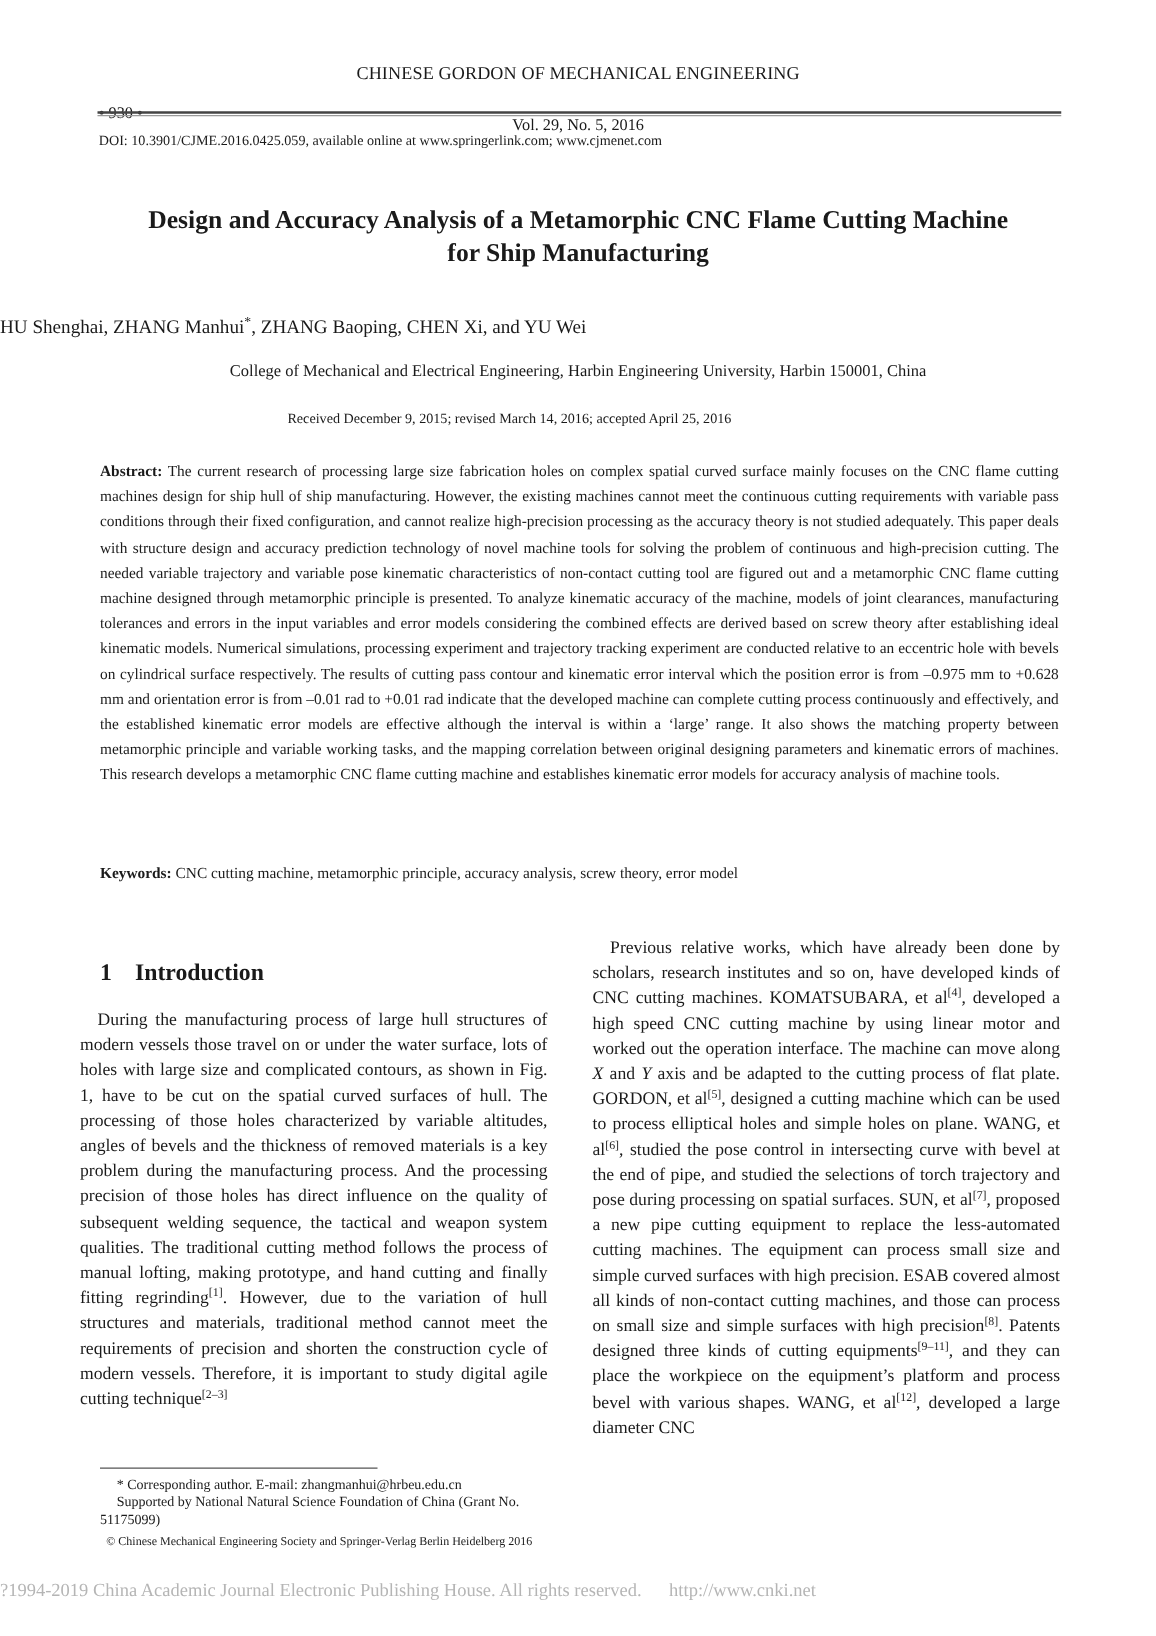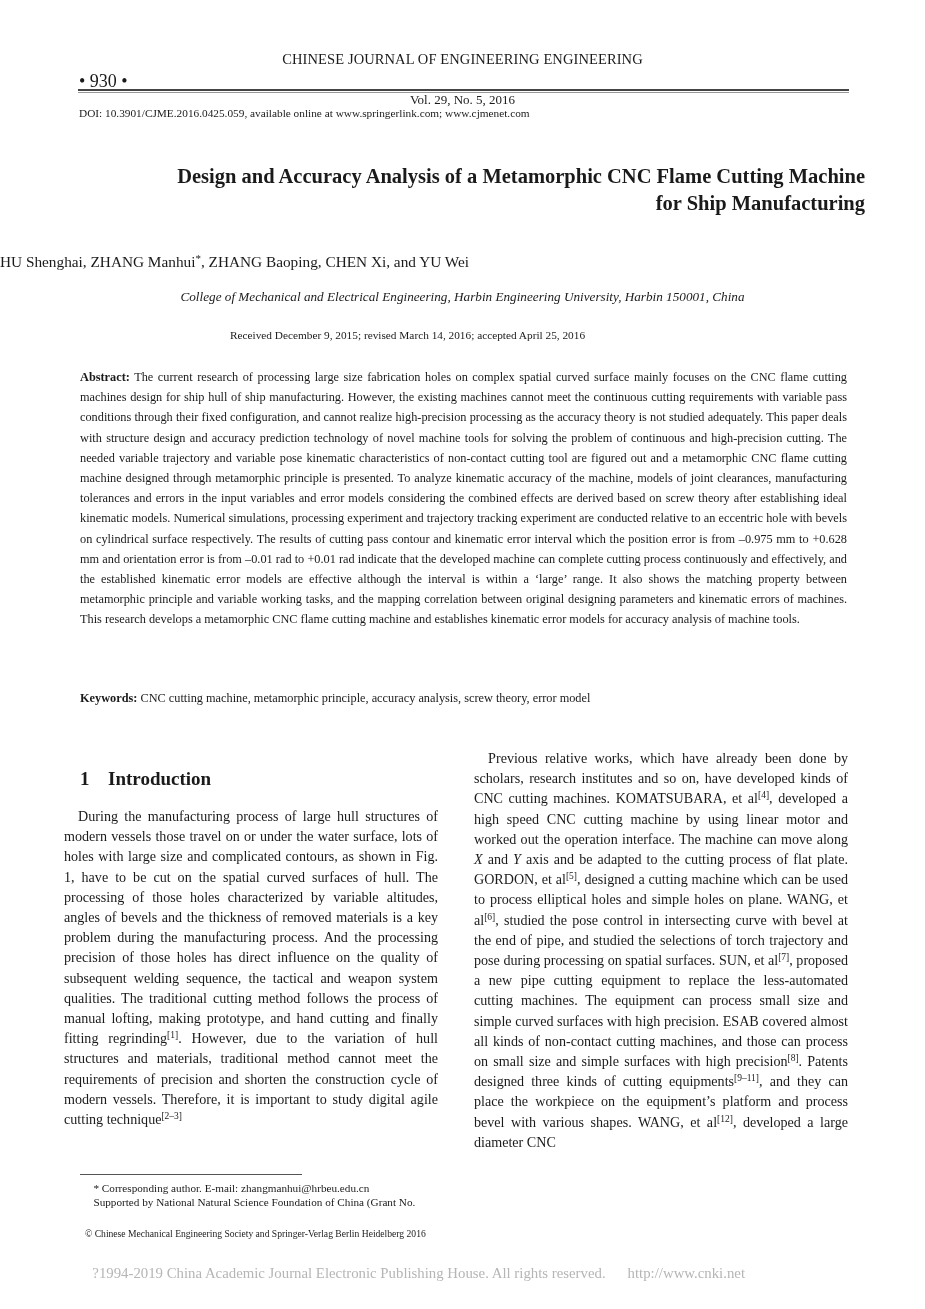--- a/index.html
+++ b/index.html
@@ -2,31 +2,31 @@
 <html><head>
   <meta charset="utf-8">
   <style>
     html, body { margin: 0; padding: 0; background: #ffffff; }
     body { width: 925px; height: 1309px; position: relative; overflow: hidden;
            font-family: "Liberation Serif", "DejaVu Serif", serif; color: #1a1a1a; }
     .abs { position: absolute; }
 
     
     .journal-name { left: 0; width: 925px; top: 51px; text-align: center; font-size: 14.5px; letter-spacing: 0.1px; }
-    .page-no { left: 79px; top: 71px; font-size: 18px; }
+    .page-no { left: 79px; top: 82px; font-size: 13px; }
     .volume { left: 0; width: 925px; top: 72px; text-align: center; font-size: 13px; margin-top: 20px; }
     .header-rule { left: 78px; width: 771px; top: 89px; height: 0; border-top: 2px solid #444; }
     .header-rule2 { left: 78px; width: 771px; top: 92px; height: 0; border-top: 1px solid #999; }
     .doi { left: 79px; top: 107px; font-size: 11.3px; }
 
     
-    .title { left: 60px; width: 805px; top: 163px; text-align: right; font-weight: bold; font-size: 20.5px; line-height: 27px; }
+    .title { left: 60px; width: 805px; top: 163px; text-align: center; font-weight: bold; font-size: 20.5px; line-height: 27px; }
     .authors { left: 0; width: 925px; top: 253px; font-size: 15.3px; }
     .authors sup { font-size: 11px; vertical-align: 5px; line-height: 0; }
-    .affiliation { left: 0; width: 925px; top: 289px; text-align: center; font-style: italic; font-size: 13.2px; }
+    .affiliation { left: 0; width: 925px; top: 289px; text-align: center; font-size: 13.2px; }
     .received { left: 0; width: 815px; top: 329px; text-align: center; font-size: 11.3px; }
 
     
     .abstract { left: 80px; width: 767px; top: 367px; font-size: 12.3px; line-height: 20.2px; text-align: justify; }
     .abstract b, .keywords b { font-weight: bold; }
     .keywords { left: 80px; width: 767px; top: 691px; font-size: 12.3px; }
 
     
     .col { font-size: 14.1px; line-height: 20.2px; text-align: justify; }
     .col-left { left: 64px; width: 374px; }
@@ -38,28 +38,28 @@
     .section-heading .num { display: inline-block; width: 28px; }
 
     
     .footnote-rule { left: 80px; width: 222px; top: 1174px; border-top: 1px solid #555; height: 0; }
     .footnotes { left: 80px; width: 374px; top: 1181px; font-size: 11.2px; line-height: 14px; }
     .footnotes .fn { text-indent: 1.2em; margin: 0; }
     .footnotes .fn.cont { text-indent: 0; }
     .copyright { left: 85px; top: 1228px; font-size: 9.6px; }
 
     
-    .watermark { left: 0; width: 745px; top: 1265px; text-align: right; font-size: 14.8px; color: #b5b5b5; }
+    .watermark { left: 0; width: 745px; top: 1265px; text-align: left; font-size: 14.8px; color: #b5b5b5; }
     .watermark .url { margin-left: 22px; }
     em.var { font-style: italic; }
   </style>
 </head>
 <body>
 
-<div class="abs journal-name">CHINESE JOURNAL OF ENGINEERING ENGINEERING</div>
+<div class="abs journal-name">CHINESE GORDON OF MECHANICAL ENGINEERING</div>
 <div class="abs page-no">• 930 •</div>
 <div class="abs volume">Vol. 29,  No. 5,  2016</div>
 <div class="abs header-rule"></div>
 <div class="abs header-rule2"></div>
 <div class="abs doi">DOI: 10.3901/CJME.2016.0425.059, available online at www.springerlink.com; www.cjmenet.com</div>
 
 <div class="abs title">
   <div>Design and Accuracy Analysis of a Metamorphic CNC Flame Cutting Machine</div>
   <div>for Ship Manufacturing</div>
 </div>
@@ -78,16 +78,17 @@
 </div>
 
 <div class="abs col col-right" style="top: 748px;">
   <p><span>Previous relative works, which have already been done by scholars, research institutes and so on, have developed kinds of CNC cutting machines. KOMATSUBARA, et al</span><sup>[4]</sup><span>, developed a high speed CNC cutting machine by using linear motor and worked out the operation interface. The machine can move along </span><em class="var">X</em><span> and </span><em class="var">Y</em><span> axis and be adapted to the cutting process of flat plate. GORDON, et al</span><sup>[5]</sup><span>, designed a cutting machine which can be used to process elliptical holes and simple holes on plane. WANG, et al</span><sup>[6]</sup><span>, studied the pose control in intersecting curve with bevel at the end of pipe, and studied the selections of torch trajectory and pose during processing on spatial surfaces. SUN, et al</span><sup>[7]</sup><span>, proposed a new pipe cutting equipment to replace the less-automated cutting machines. The equipment can process small size and simple curved surfaces with high precision. ESAB covered almost all kinds of non-contact cutting machines, and those can process on small size and simple surfaces with high precision</span><sup>[8]</sup><span>. Patents designed three kinds of cutting equipments</span><sup>[9–11]</sup><span>, and they can place the workpiece on the equipment’s platform and process bevel with various shapes. WANG, et al</span><sup>[12]</sup><span>, developed a large diameter CNC</span></p>
 </div>
 
 <div class="abs footnote-rule"></div>
 <div class="abs footnotes">
   <p class="fn">* Corresponding author. E-mail: zhangmanhui@hrbeu.edu.cn</p>
   <p class="fn">Supported by National Natural Science Foundation of China (Grant No.</p>
+  <p class="fn cont">51175099)</p>
 </div>
 <div class="abs copyright">© Chinese Mechanical Engineering Society and Springer-Verlag Berlin Heidelberg 2016</div>
 
 <div class="abs watermark"><span>?1994-2019 China Academic Journal Electronic Publishing House. All rights reserved.</span><span class="url">http://www.cnki.net</span></div>
 
 </body></html>

